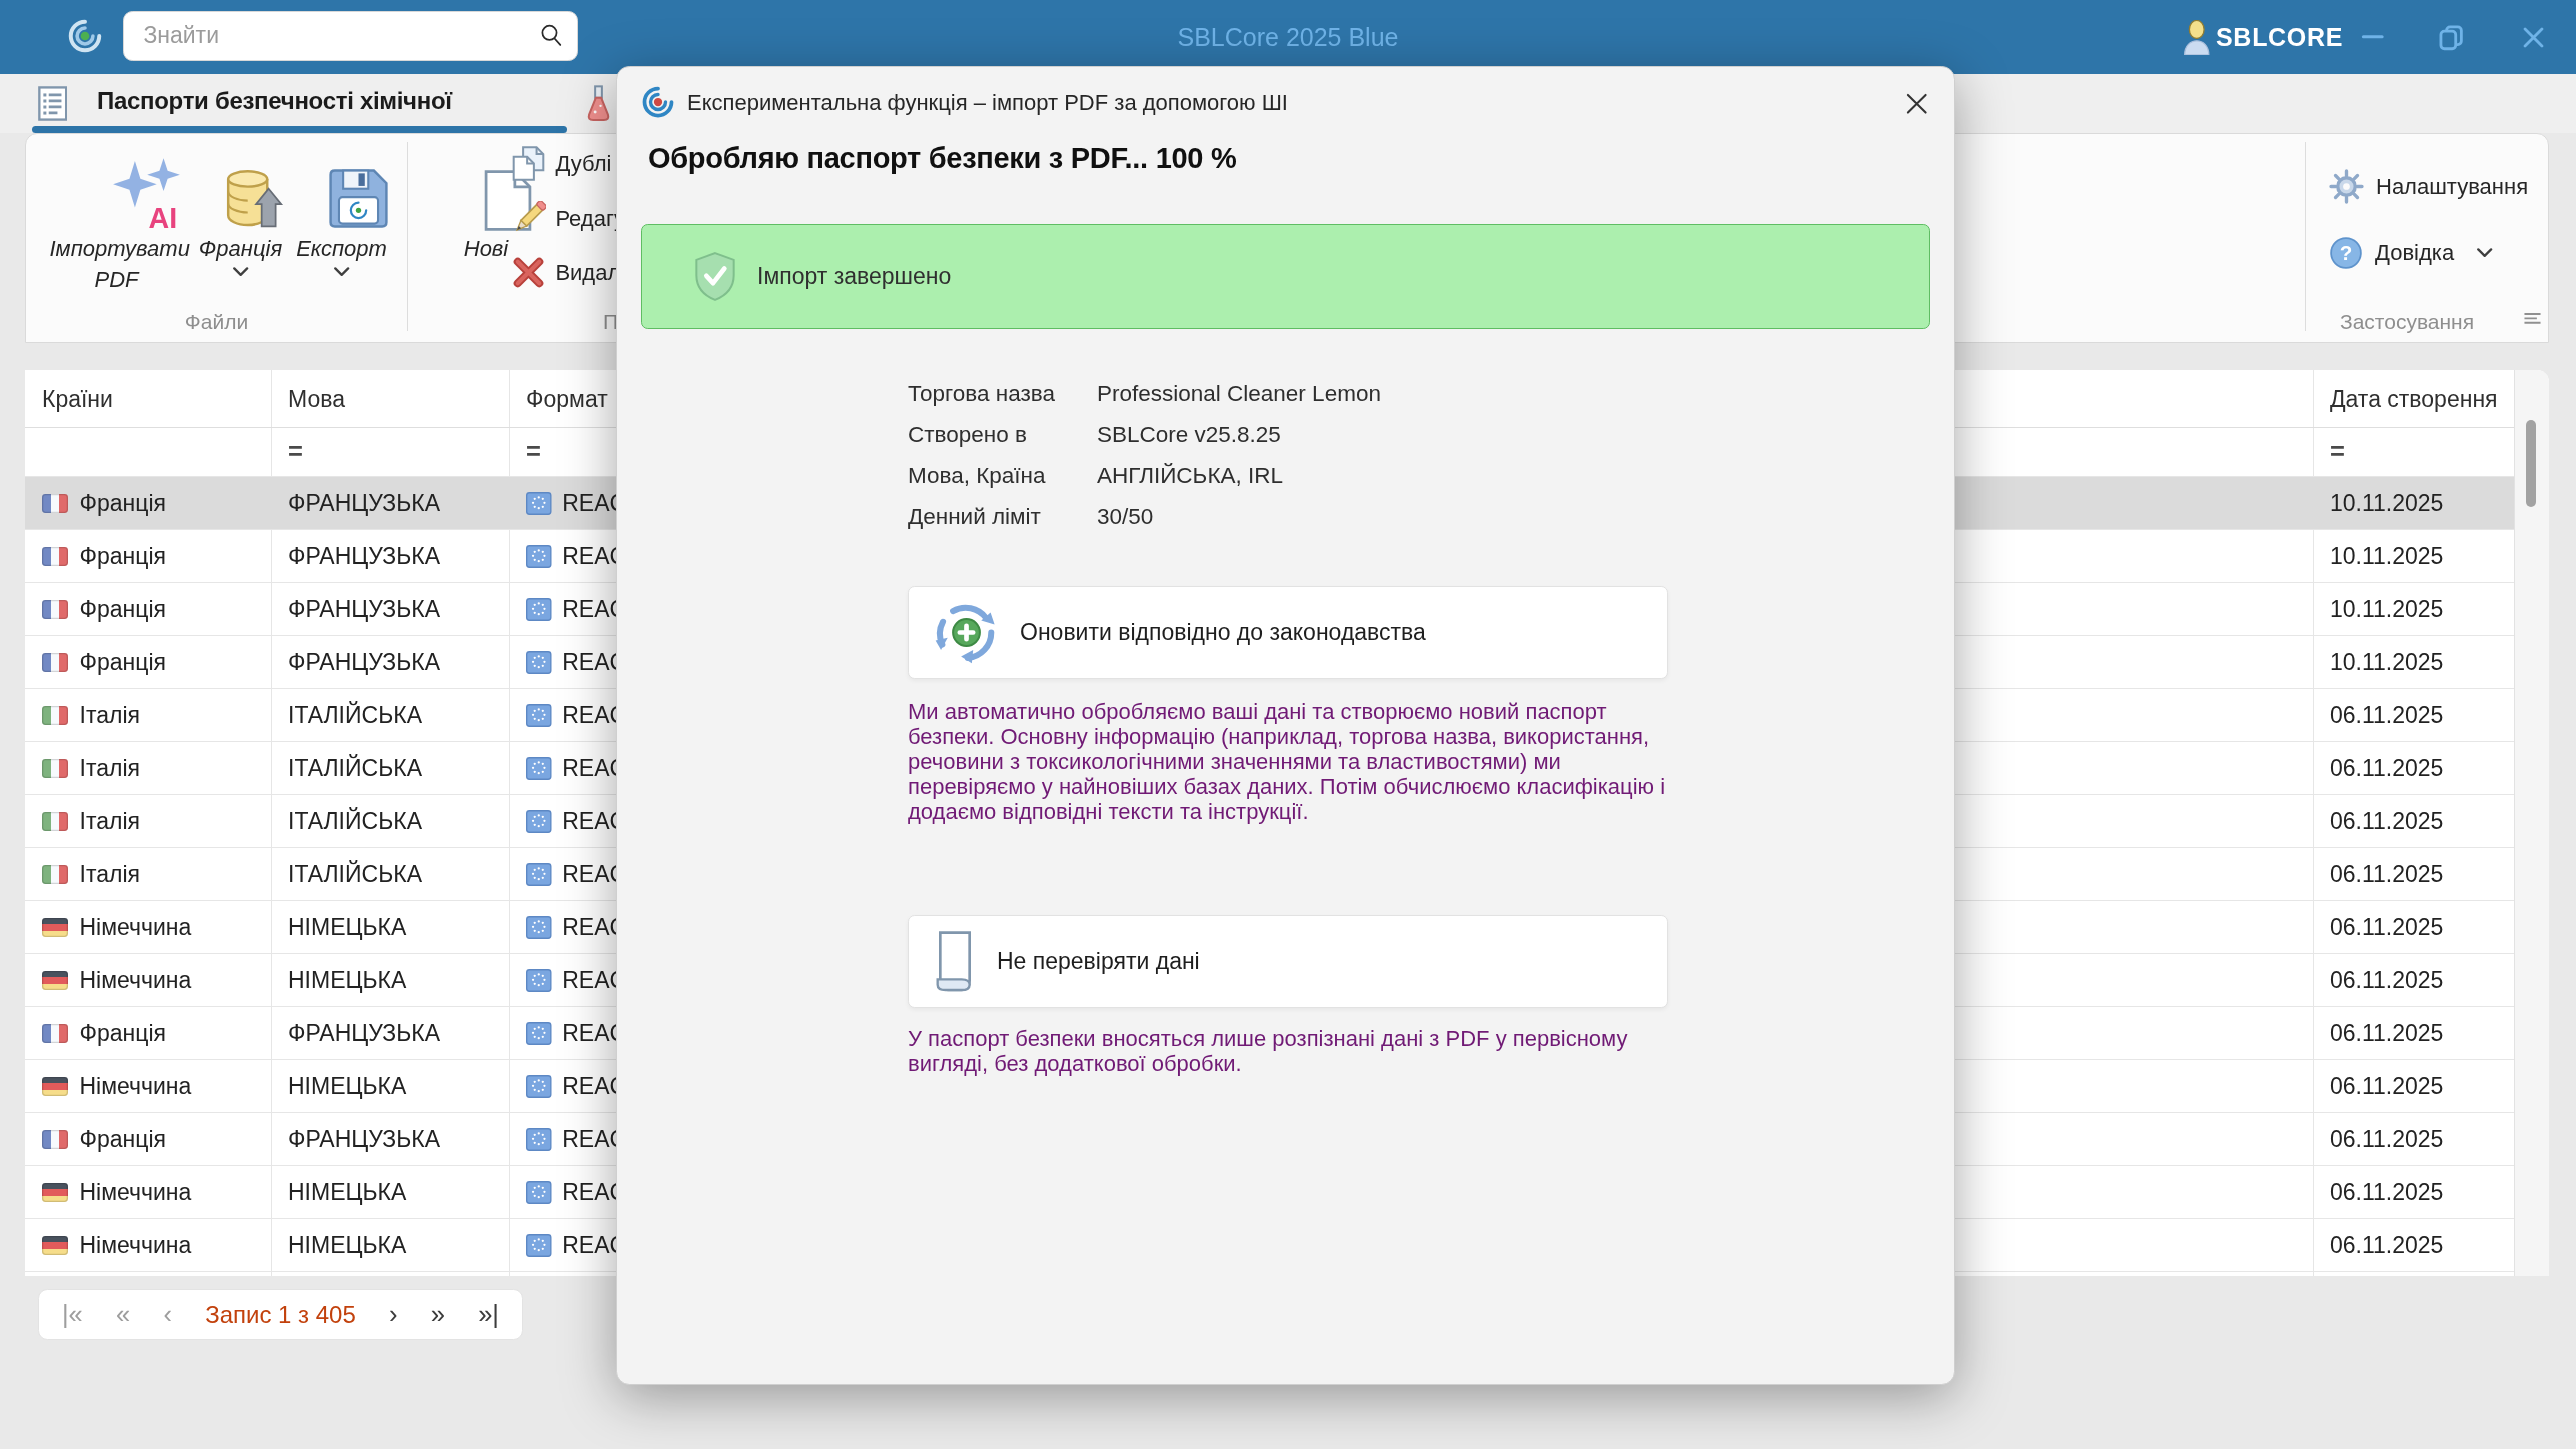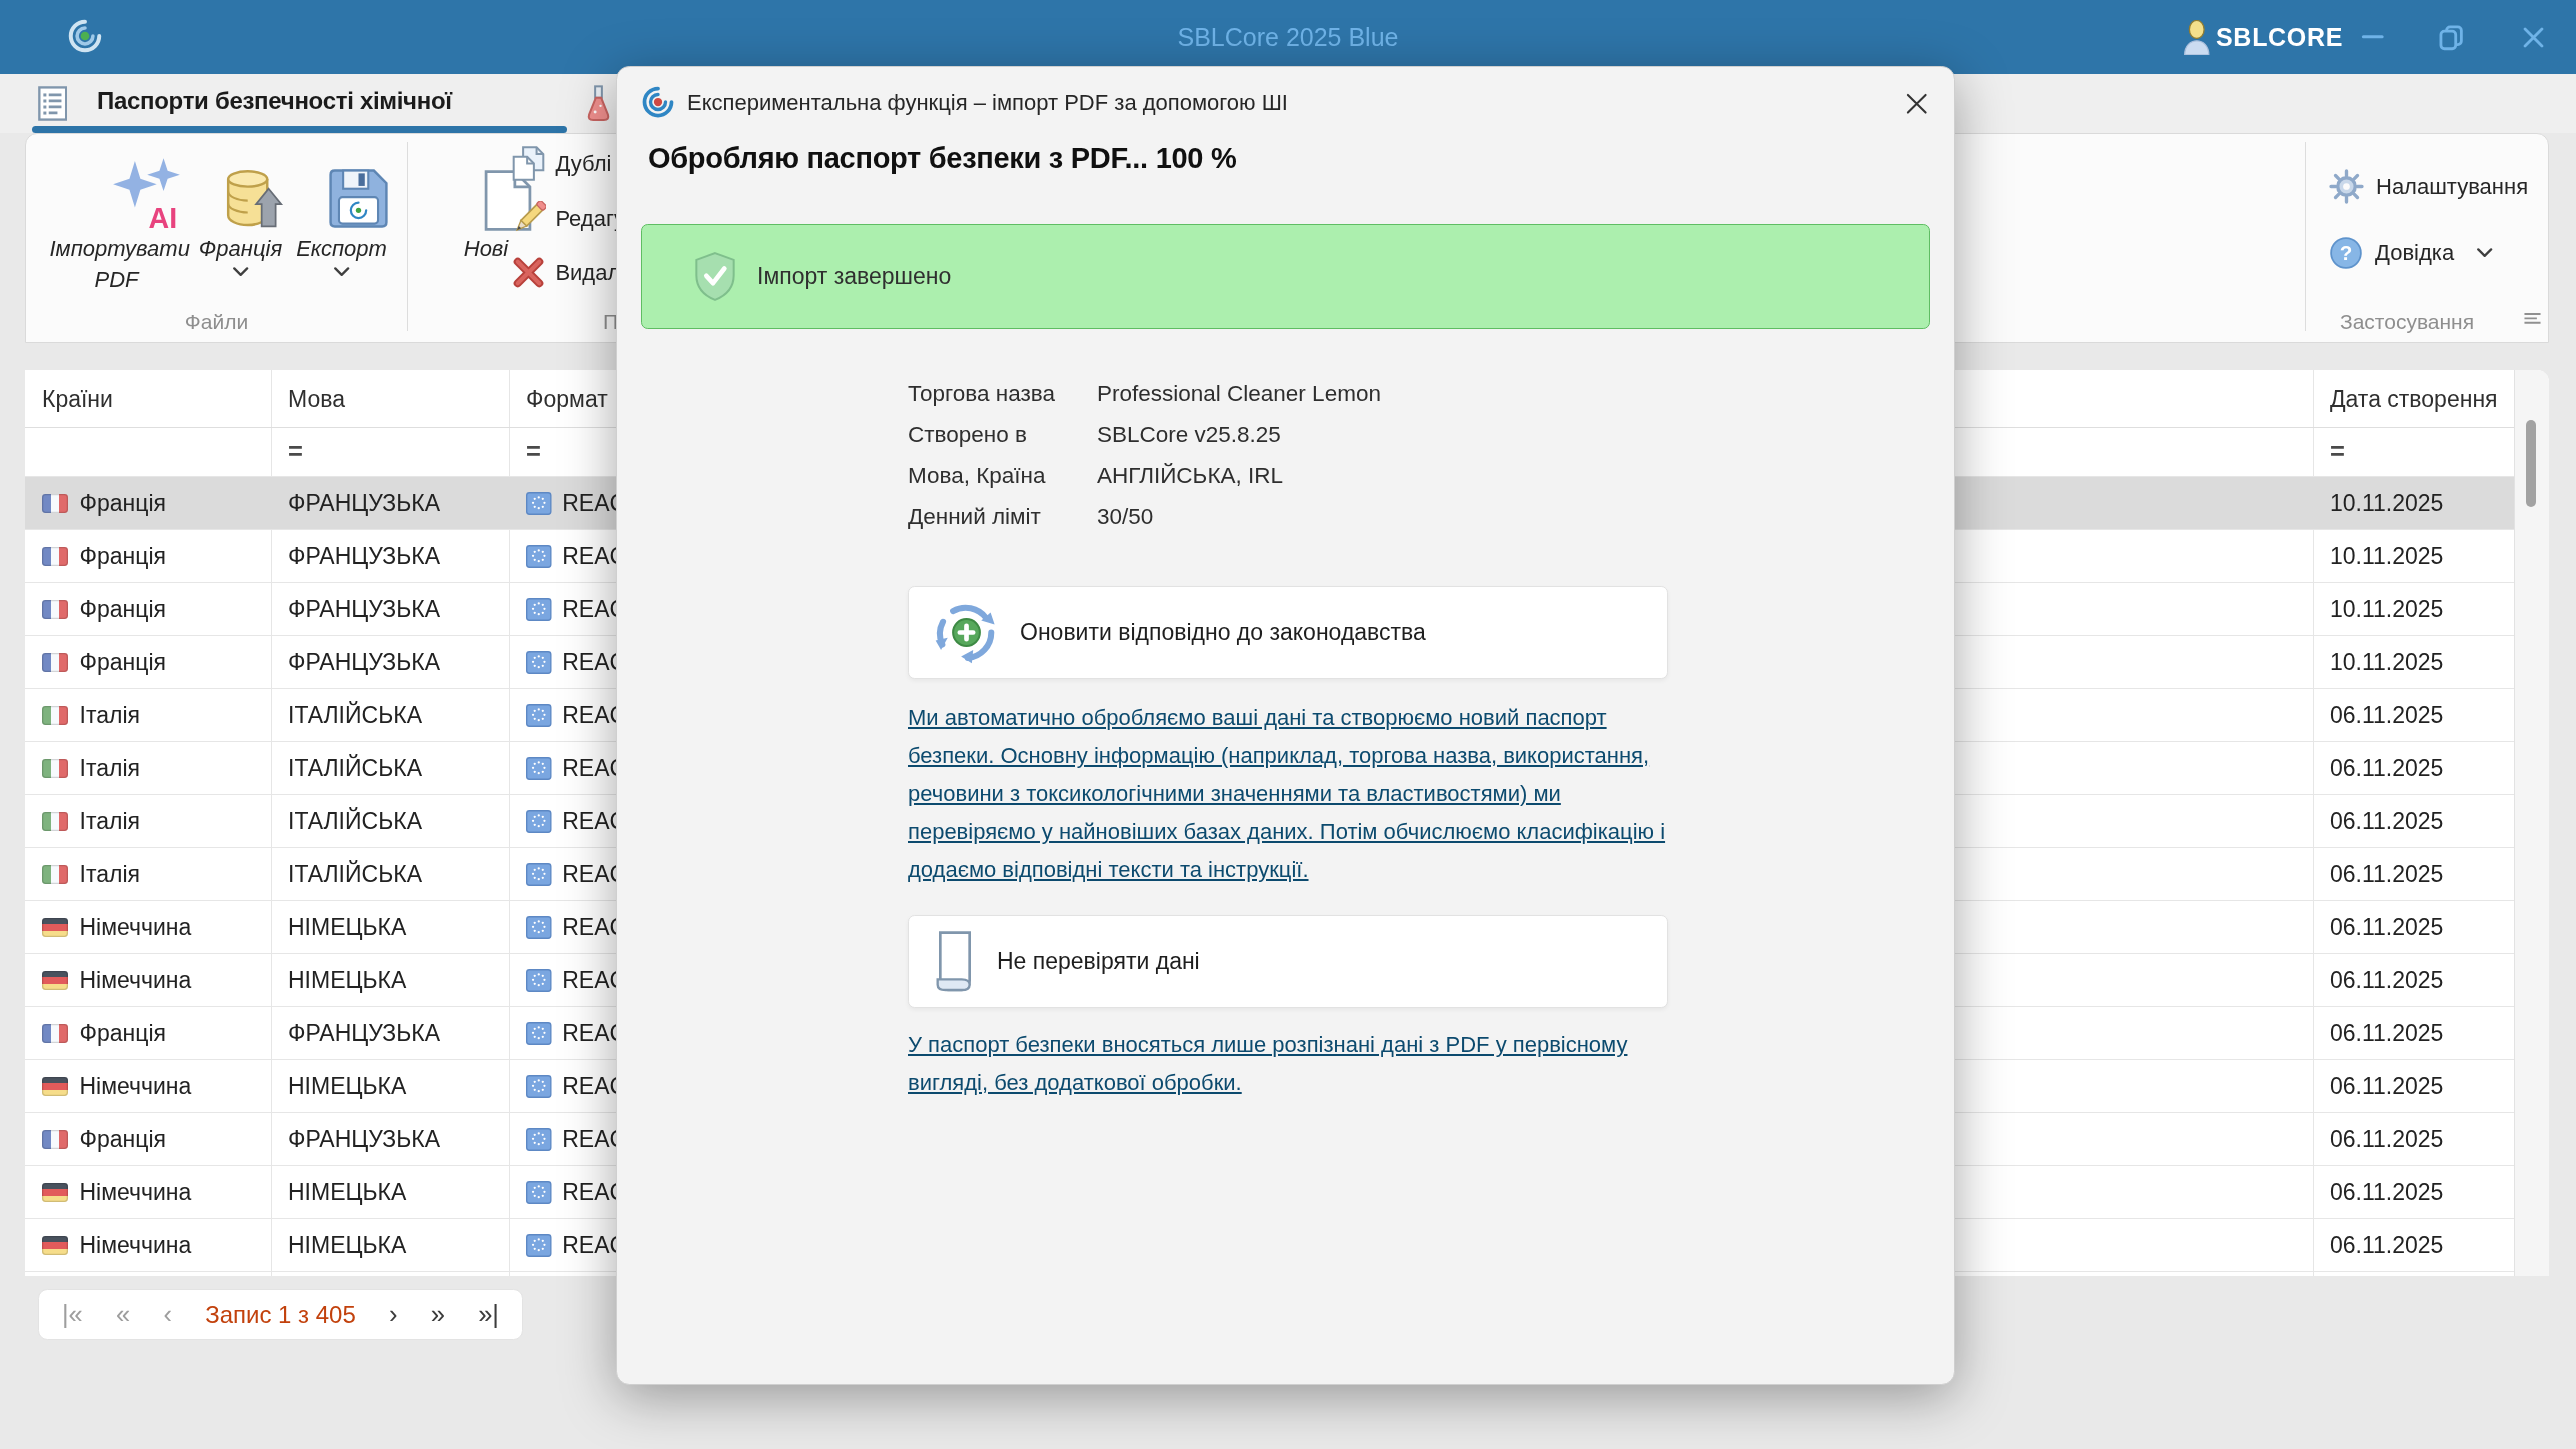--- a/index.html
+++ b/index.html
@@ -78,35 +78,42 @@
   .m-status{position:absolute;left:24px;top:157px;width:1289px;height:105px;background:#ACEFAE;
             border:1.3px solid #5FBD63;border-radius:6.7px;box-sizing:border-box;display:flex;align-items:center;}
   .m-status .stext{font-size:23px;color:#2F2F2F;margin-left:20px;}
   .m-details{position:absolute;left:291px;top:313px;}
   .drow{display:flex;line-height:27px;margin-bottom:14px;font-size:22.5px;color:#2E2E2E;}
   .drow .dlabel{width:189px;flex:0 0 auto;}
   .m-card{position:absolute;left:291px;width:760px;height:93px;background:#FFF;border:1.3px solid #E2E2E2;
           border-radius:6.7px;box-sizing:border-box;display:flex;align-items:center;padding-left:24px;gap:20px;
           box-shadow:0 2px 4px rgba(0,0,0,.05);cursor:pointer;}
   .m-card .clabel{font-size:23px;color:#1E1E1E;}
-  .m-para{position:absolute;left:291px;width:766px;font-size:22px;line-height:38px;color:#0c4a6e;text-decoration:underline;}
+  .m-para{position:absolute;left:291px;width:766px;font-size:22px;line-height:25px;color:#701a75;}
   .m-cancel{position:absolute;left:1049px;top:1224px;width:266px;height:66px;background:#FFF;
             border:1.3px solid #E2E2E2;border-radius:8px;box-sizing:border-box;display:flex;align-items:center;
             justify-content:center;gap:17.4px;font-size:23.5px;color:#1E1E1E;
             box-shadow:0 2px 4px rgba(0,0,0,.06);cursor:pointer;}
 </style>
 </head>
 <body>
 
 <div class="titlebar">
   <svg class="abs" style="left:66px;top:17.4px" width="38" height="38" viewBox="0 0 48 48">
     <path d="M24 6 A18 18 0 1 0 42 24" fill="none" stroke="#CFE4F2" stroke-width="5" stroke-linecap="round"></path>
     <path d="M24 14 A10 10 0 1 0 34 24" fill="none" stroke="#9FC9E8" stroke-width="4.5" stroke-linecap="round"></path>
     <circle cx="24" cy="24" r="5.5" fill="#4CAF50"></circle>
   </svg>
+  <div class="searchbox">
+    <input placeholder="Знайти" style="">
+    <svg class="search-mag" viewBox="0 0 40 40">
+      <circle cx="17" cy="16" r="10.5" fill="none" stroke="#2A2A2A" stroke-width="2.6"></circle>
+      <path d="M24.5 24.5 L33 34" stroke="#2A2A2A" stroke-width="2.6" stroke-linecap="round"></path>
+    </svg>
+  </div>
   <div class="app-title">SBLCore 2025 Blue</div>
   <svg class="abs" style="left:2182px;top:20px" width="29.5" height="35" viewBox="0 0 44 52">
     <ellipse cx="22" cy="14" rx="11" ry="13.5" fill="#F3E08C" stroke="#8F7D33" stroke-width="2"></ellipse>
     <path d="M4 52 C4 38 13 31 22 31 C31 31 40 38 40 52 Z" fill="#CBDCF1" stroke="#A9BFDC" stroke-width="2"></path>
   </svg>
   <div class="brand">SBLCORE</div>
   <div class="winbtn" style="left:2349px">
     <svg width="29.5" height="29.5" viewBox="0 0 44 44">
       <path d="M8 22 H36" stroke="#6FB3E8" stroke-width="4.5" stroke-linecap="round"></path>
     </svg>

